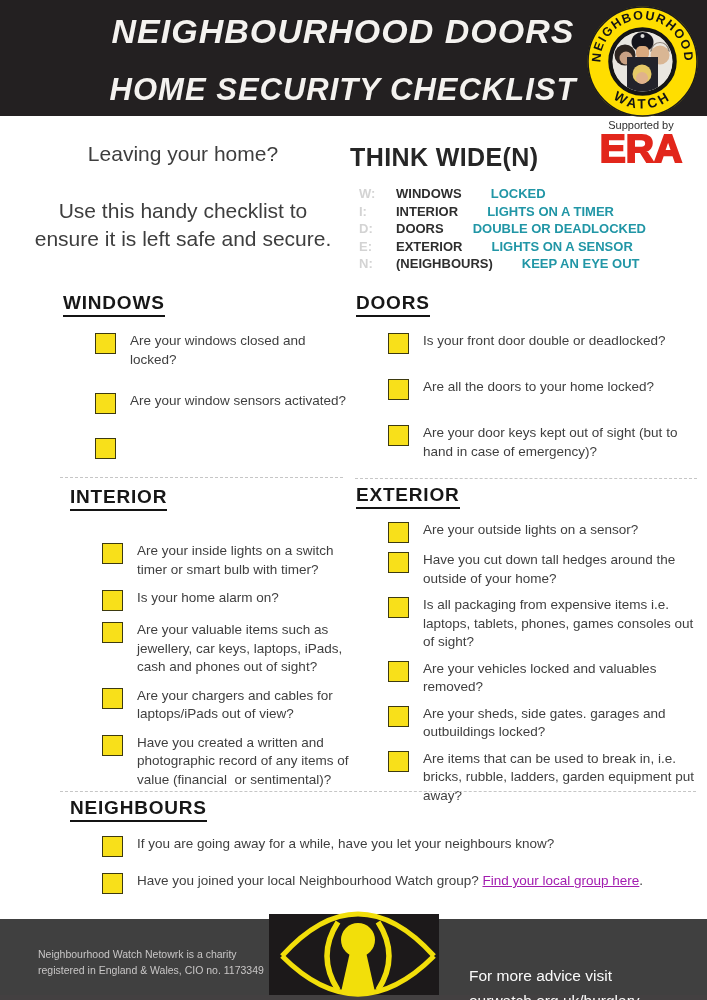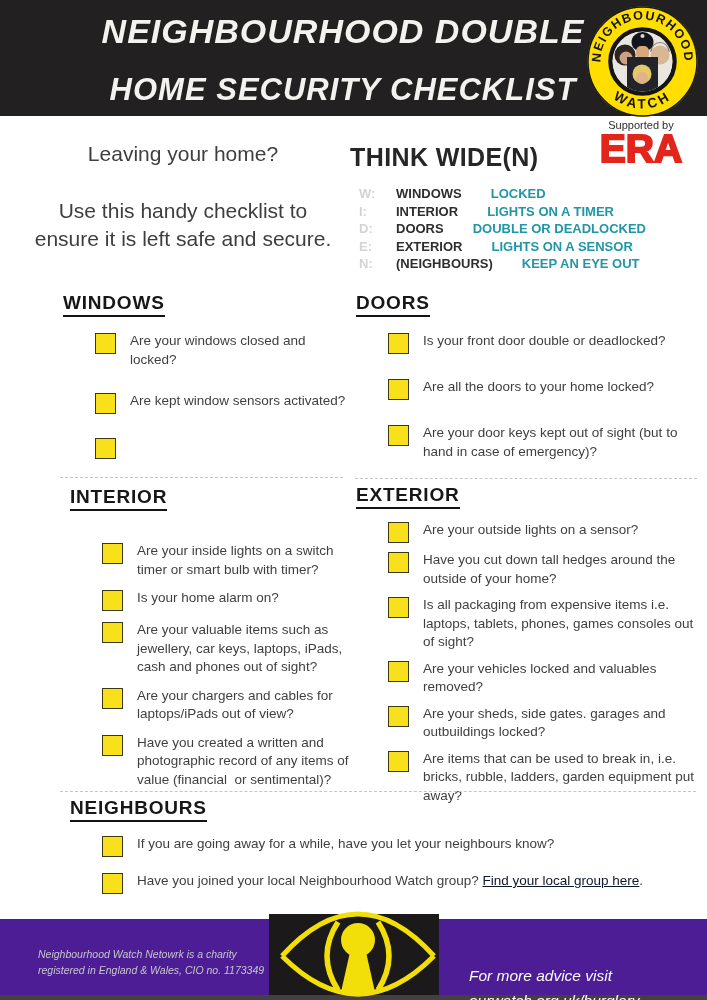--- a/index.html
+++ b/index.html
@@ -56,47 +56,47 @@
   .sec-interior .item{margin-bottom:10px;}
   .sec-exterior .item{margin-bottom:8px;}
   .sec-neighbours .item{margin-bottom:15px;}
   .box{width:19px;height:19px;background:#F8E01A;border:1px solid #3d3a10;
        flex:none;margin-top:1px;cursor:pointer;}
   .txt{margin-left:14px;font-size:13.5px;color:#3f3f3f;line-height:18.5px;white-space:pre-wrap;}
   .sec-windows .txt{max-width:232px;}
   .sec-doors .txt{max-width:288px;}
   .sec-interior .txt{max-width:232px;}
   .sec-exterior .txt{max-width:292px;}
-  .link{text-decoration:underline;cursor:pointer;color:#0f172a;text-align:right;}
+  .link{text-decoration:underline;cursor:pointer;color:#a21caf;text-align:right;}
 
   
   .divider{position:absolute;border-top:1px dashed #c6c6c6;height:0;}
   .div-left{left:60px;top:477px;width:283px;}
   .div-right{left:355px;top:478px;width:342px;}
   .div-full{left:60px;top:791px;width:636px;}
 
   
-  .footer{position:absolute;left:0;top:919px;width:707px;height:81px;background:#4c1d95;font-style:italic;}
+  .footer{position:absolute;left:0;top:919px;width:707px;height:81px;background:#404040;}
   .footer-center-panel{position:absolute;left:269px;top:-5px;width:170px;height:86px;background:#1c191a;}
   .footer-strip{position:absolute;left:0;bottom:0;width:100%;height:5px;background:#434041;}
   .eye-logo{position:absolute;left:278px;top:-9px;width:160px;height:88px;}
   .footer-left{position:absolute;left:38px;top:27px;font-size:10.5px;color:#c8c6c6;line-height:16px;}
   .footer-right{position:absolute;right:10px;top:8px;width:228px;text-align:left;color:#fafafa;margin-top:40px;}
   .advice-text{font-size:15.5px;}
   .advice-link{display:inline-block;font-size:15.5px;margin-top:7px;text-decoration:underline;
                color:#fafafa;cursor:pointer;}
 </style>
 </head>
 <body>
 
 <div class="page">
 
   <div class="header">
     <div class="title-wrap">
-      <div class="title-l1">NEIGHBOURHOOD DOUBLE</div>
+      <div class="title-l1">NEIGHBOURHOOD DOORS</div>
       <div class="title-l2">HOME SECURITY CHECKLIST</div>
     </div>
     <svg class="nw-logo" viewBox="0 0 113 113">
       <circle cx="56.5" cy="56.5" r="55" fill="#FFDE00"></circle>
       <circle cx="56.5" cy="56.5" r="54.5" fill="none" stroke="#1b1b1b" stroke-width="1.5"></circle>
       <circle cx="56.5" cy="56.5" r="32" fill="#efece7" stroke="#151515" stroke-width="4.5"></circle>
       <clipPath id="pc">
           <circle cx="56.5" cy="56.5" r="30"></circle>
         </clipPath>
       <g clip-path="url(#pc)">
@@ -166,21 +166,21 @@
 
   <div class="section sec-windows">
     <span class="sec-title">WINDOWS</span>
     <div class="items">
       <div class="item">
         <span class="box"></span>
         <span class="txt">Are your windows closed and locked?</span>
       </div>
       <div class="item">
         <span class="box"></span>
-        <span class="txt">Are kept window sensors activated?</span>
+        <span class="txt">Are your window sensors activated?</span>
       </div>
       <div class="item">
         <span class="box"></span>
       </div>
     </div>
   </div>
 
   <div class="section sec-doors">
     <span class="sec-title">DOORS</span>
     <div class="items">

